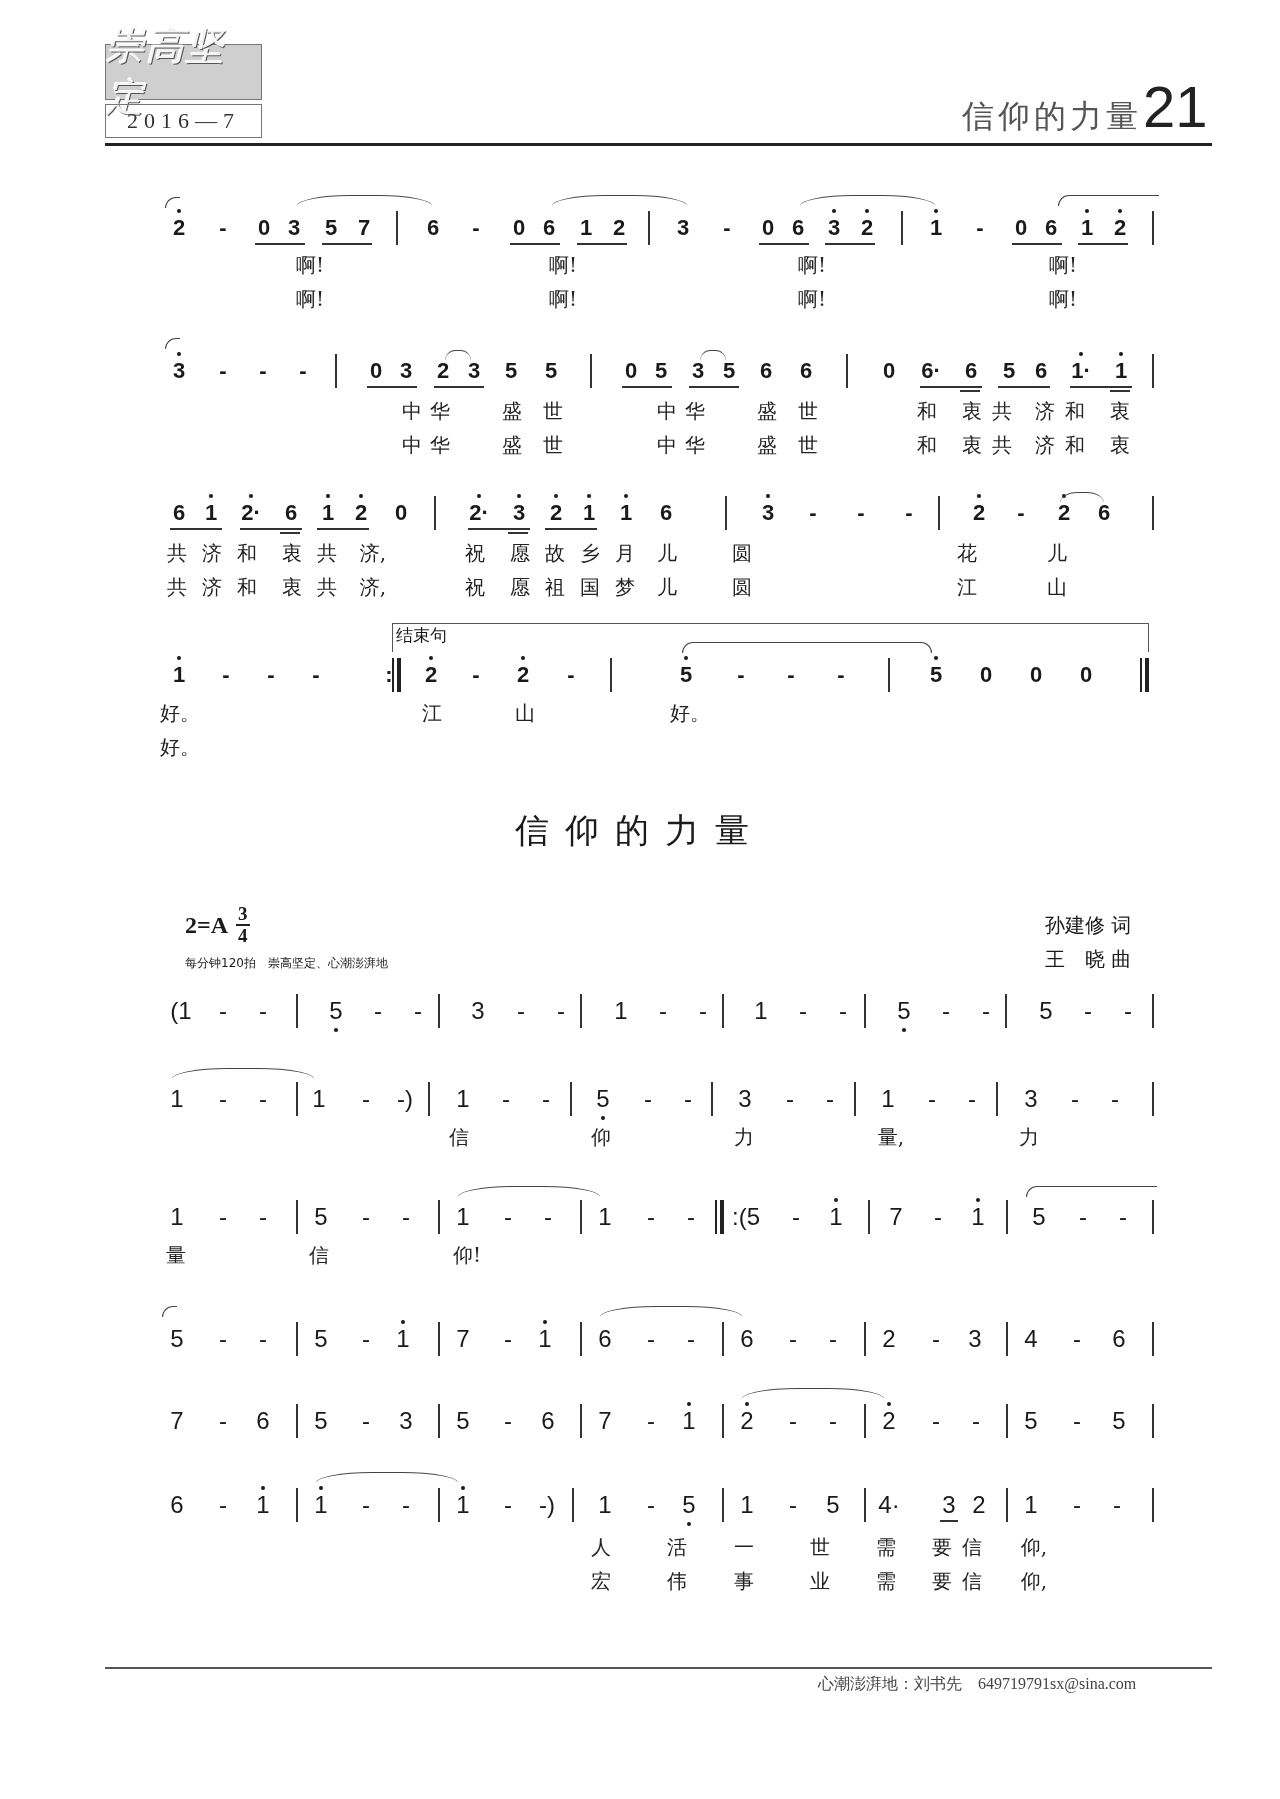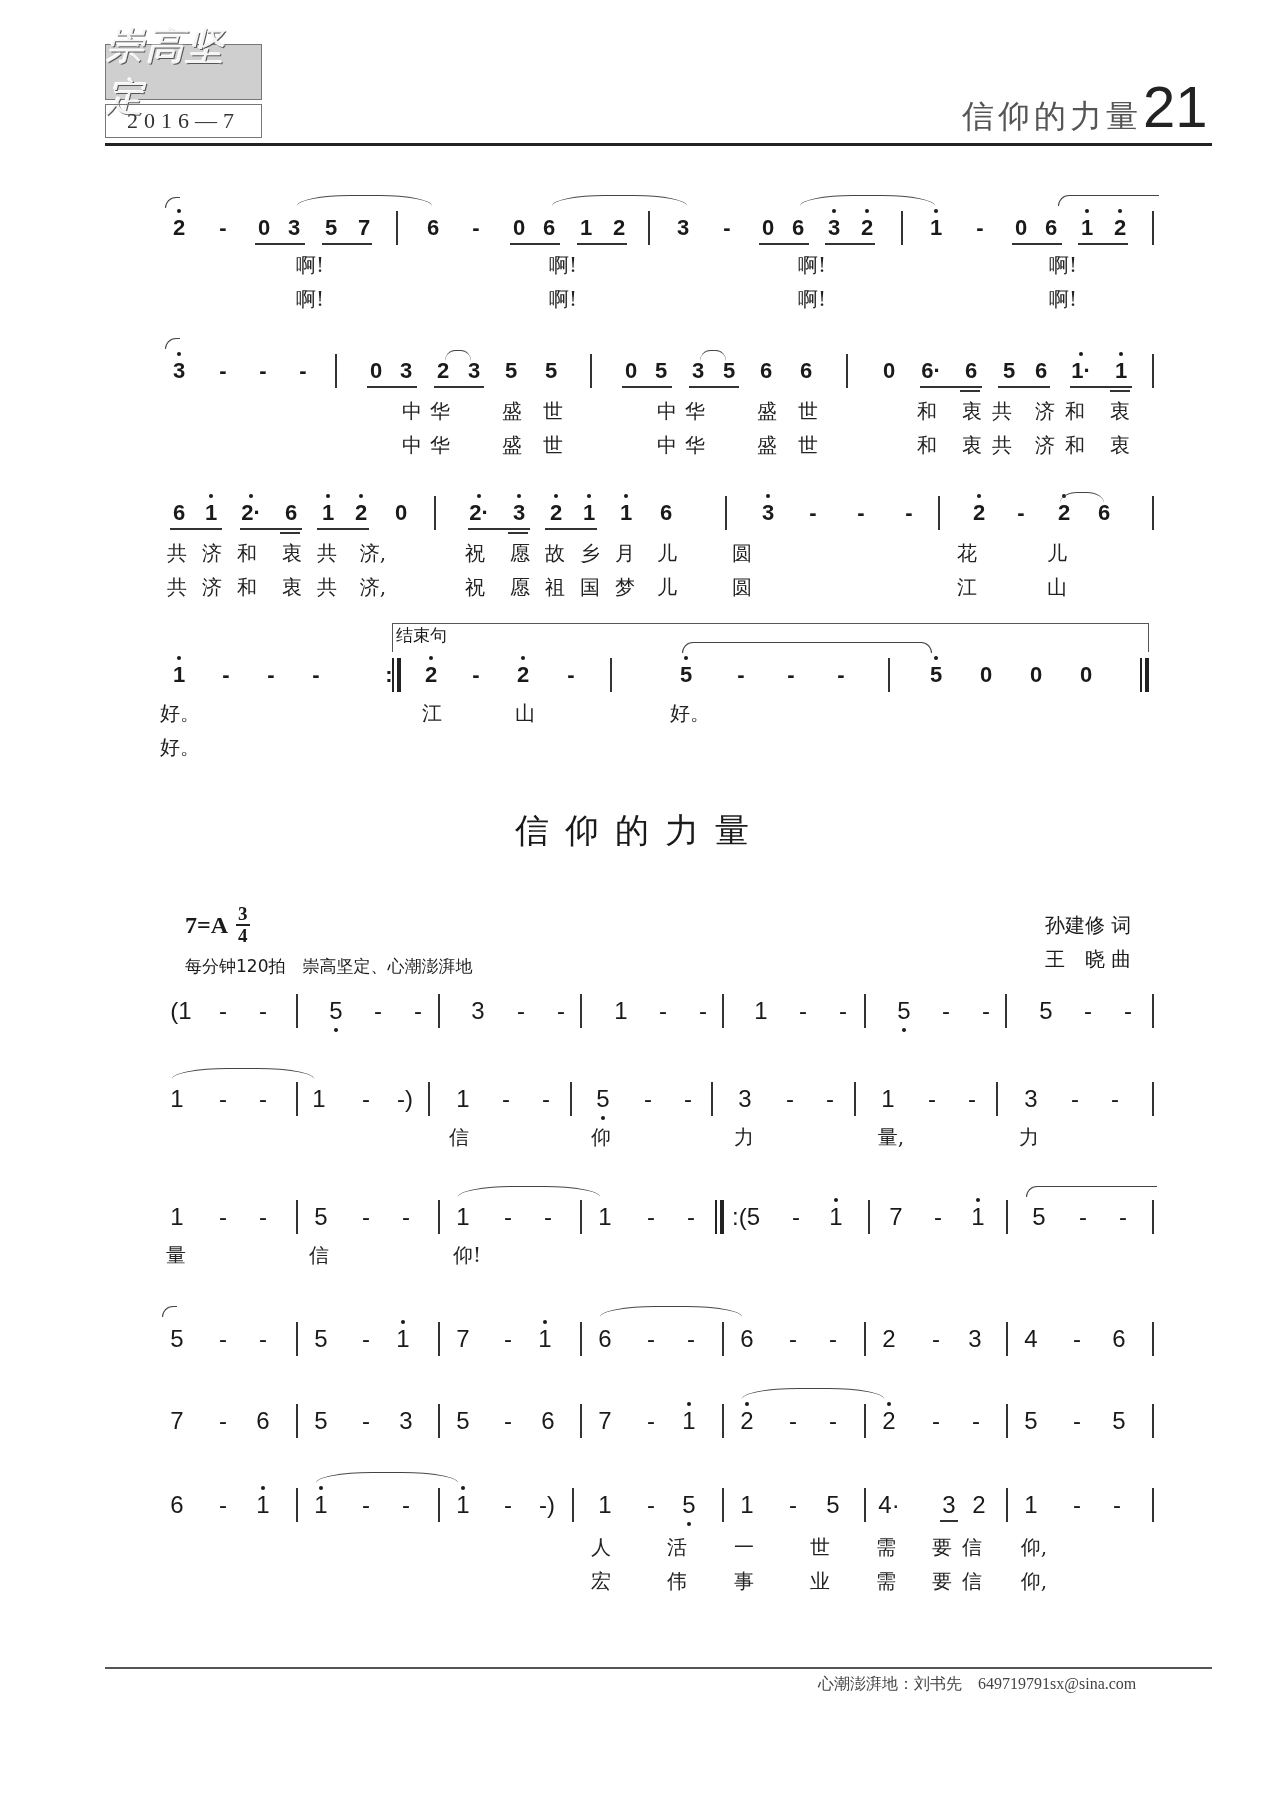--- a/index.html
+++ b/index.html
@@ -43,21 +43,21 @@
                border-radius: 14px 0 0 0; height: 10px; }
   .lyric { position: absolute; font-family: "DejaVu Serif", serif; font-size: 20px; color: #222; width: 24px; text-align: center; }
 
   .song-title { position: absolute; left: 0; width: 1280px; top: 808px; text-align: center;
                 font-family: "DejaVu Serif", serif; font-size: 34px; letter-spacing: 16px; }
   .key-sig { position: absolute; left: 185px; top: 904px; font-family: "Liberation Serif", serif;
              font-weight: bold; font-size: 24px; display: flex; align-items: center; }
   .frac { display: inline-flex; flex-direction: column; align-items: center; margin-left: 8px;
           font-size: 19px; line-height: 20px; }
   .frac span:first-child { border-bottom: 2px solid #222; padding: 0 2px; }
-  .tempo { position: absolute; left: 185px; top: 955px; font-size: 17px; }
+  .tempo { position: absolute; left: 185px; top: 955px; font-size: 12px; }
   .credit { position: absolute; left: 1045px; font-family: "DejaVu Serif", serif; font-size: 20px; }
 
   .ending-bracket { position: absolute; left: 392px; top: 623px; width: 755px; height: 28px;
                     border-top: 1.5px solid #555; border-left: 1.5px solid #555; border-right: 1.5px solid #555; }
   .ending-label { position: absolute; left: 396px; top: 624px; font-size: 17px; }
 
   .footer-rule { position: absolute; left: 105px; top: 1667px; width: 1107px; height: 2px; background: #555; }
   .footer-text { position: absolute; left: 818px; top: 1674px; font-family: "Liberation Serif", serif;
                  font-size: 16px; color: #444; }
 </style>
@@ -290,21 +290,21 @@
 </div>
 <div class="lyric" style="left:160px; top:700px; width:40px;">好。</div>
 <div class="lyric" style="left:420px; top:700px;">江</div>
 <div class="lyric" style="left:513px; top:700px;">山</div>
 <div class="lyric" style="left:670px; top:700px; width:40px;">好。</div>
 <div class="lyric" style="left:160px; top:734px; width:40px;">好。</div>
 
 <div class="song-title">信仰的力量</div>
 
 <div class="key-sig">
-  <span>7=A</span>
+  <span>2=A</span>
   <span class="frac">
     <span>3</span>
     <span>4</span>
   </span>
 </div>
 <div class="tempo">每分钟120拍　崇高坚定、心潮澎湃地</div>
 <div class="credit" style="top:912px;">孙建修 词</div>
 <div class="credit" style="top:946px;">王　晓 曲</div>
 
 <div class="row" style="top:998px;">

